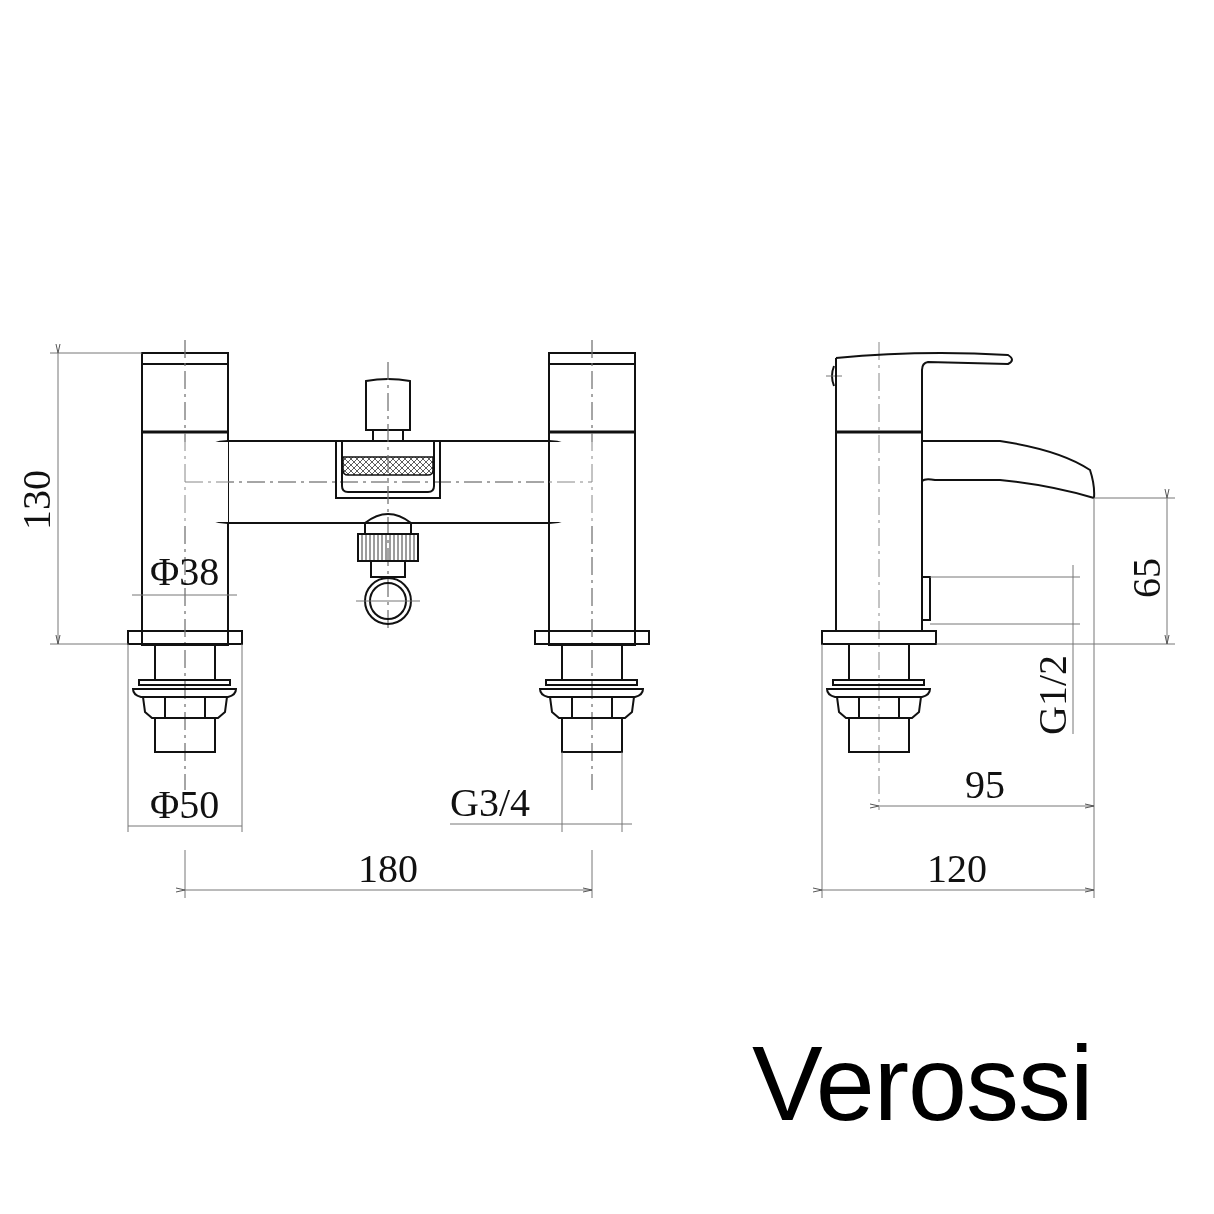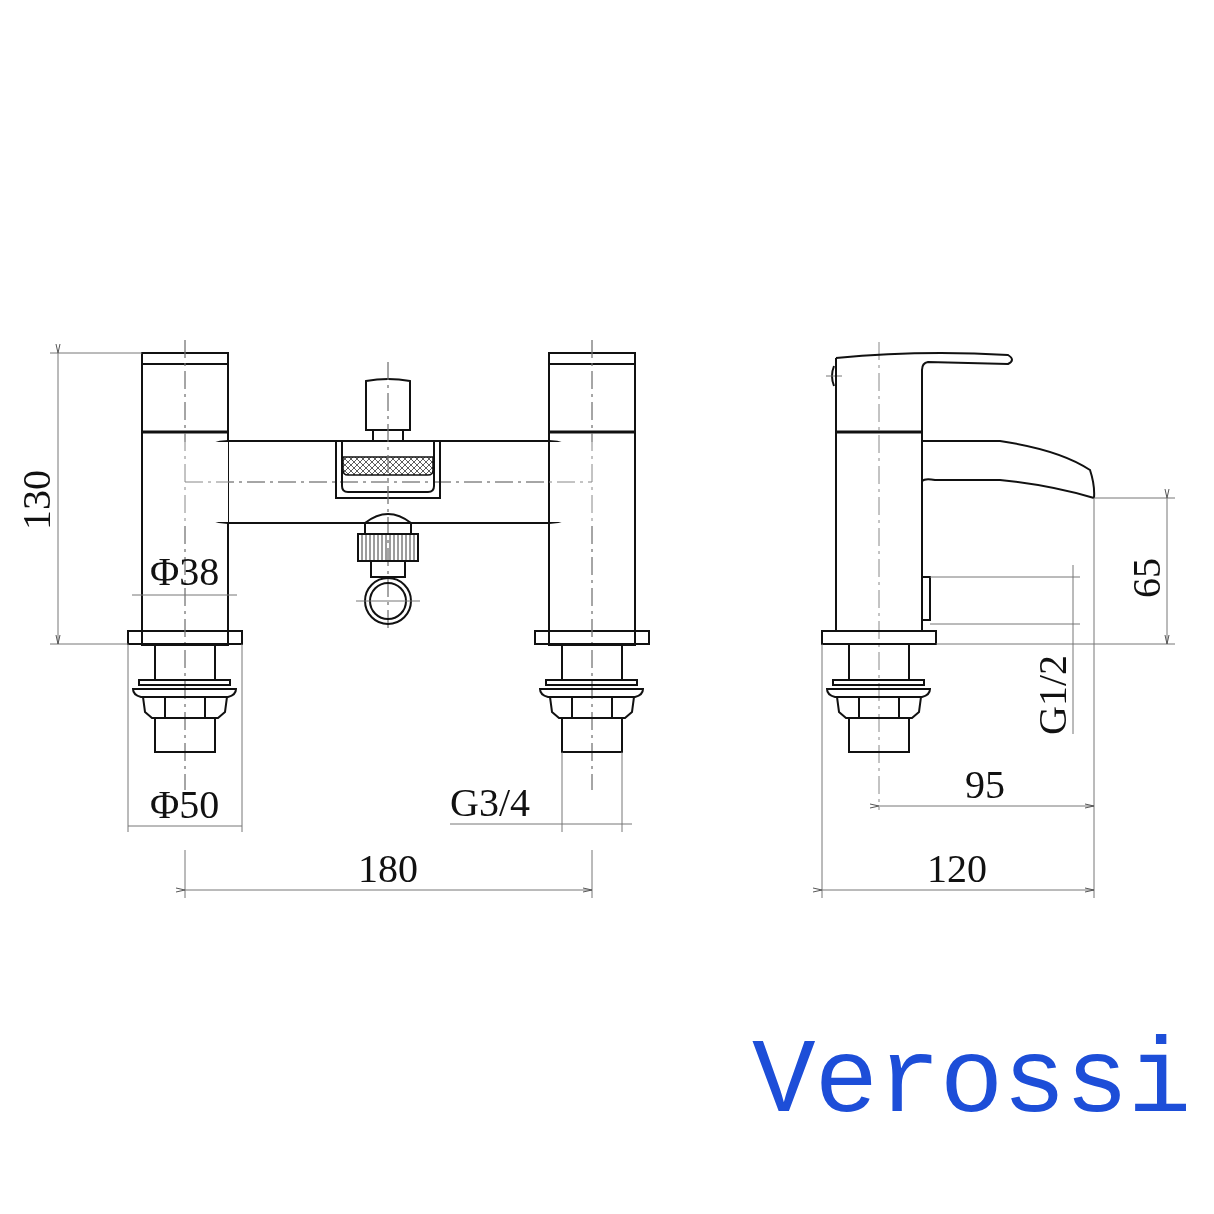--- a/index.html
+++ b/index.html
@@ -3,21 +3,21 @@
 <meta charset="utf-8">
 <style>
   html, body { margin:0; padding:0; background:#ffffff; }
   body { width:1214px; height:1214px; position:relative; overflow:hidden; font-family:"Liberation Serif", serif; }
   svg { position:absolute; left:0; top:0; }
   .part { fill:none; stroke:#111; stroke-width:2; }
   .thick { fill:none; stroke:#111; stroke-width:3.2; }
   .dim { fill:none; stroke:#777; stroke-width:1; }
   .center { fill:none; stroke:#888; stroke-width:1; stroke-dasharray:18 5 3 5; }
   .dimtext { font-family:"Liberation Serif", serif; font-size:40px; fill:#111; }
-  .brand { position:absolute; left:752px; top:1030px; font-family:Liberation Mono, monospace; font-size:106px; color:#1d4ed8; letter-spacing:-1px; line-height:1; }
+  .brand { position:absolute; left:752px; top:1030px; font-family:Liberation Sans, sans-serif; font-size:106px; color:#000000; letter-spacing:-1px; line-height:1; }
 </style>
 </head>
 <body>
 
 <svg width="1214" height="1214" viewBox="0 0 1214 1214">
   <defs>
     <pattern id="mesh" width="6" height="6" patternUnits="userSpaceOnUse">
       <path d="M0 0 L6 6 M6 0 L0 6" stroke="#333" stroke-width="0.8"></path>
     </pattern>
     <pattern id="knurl" width="4" height="10" patternUnits="userSpaceOnUse">

